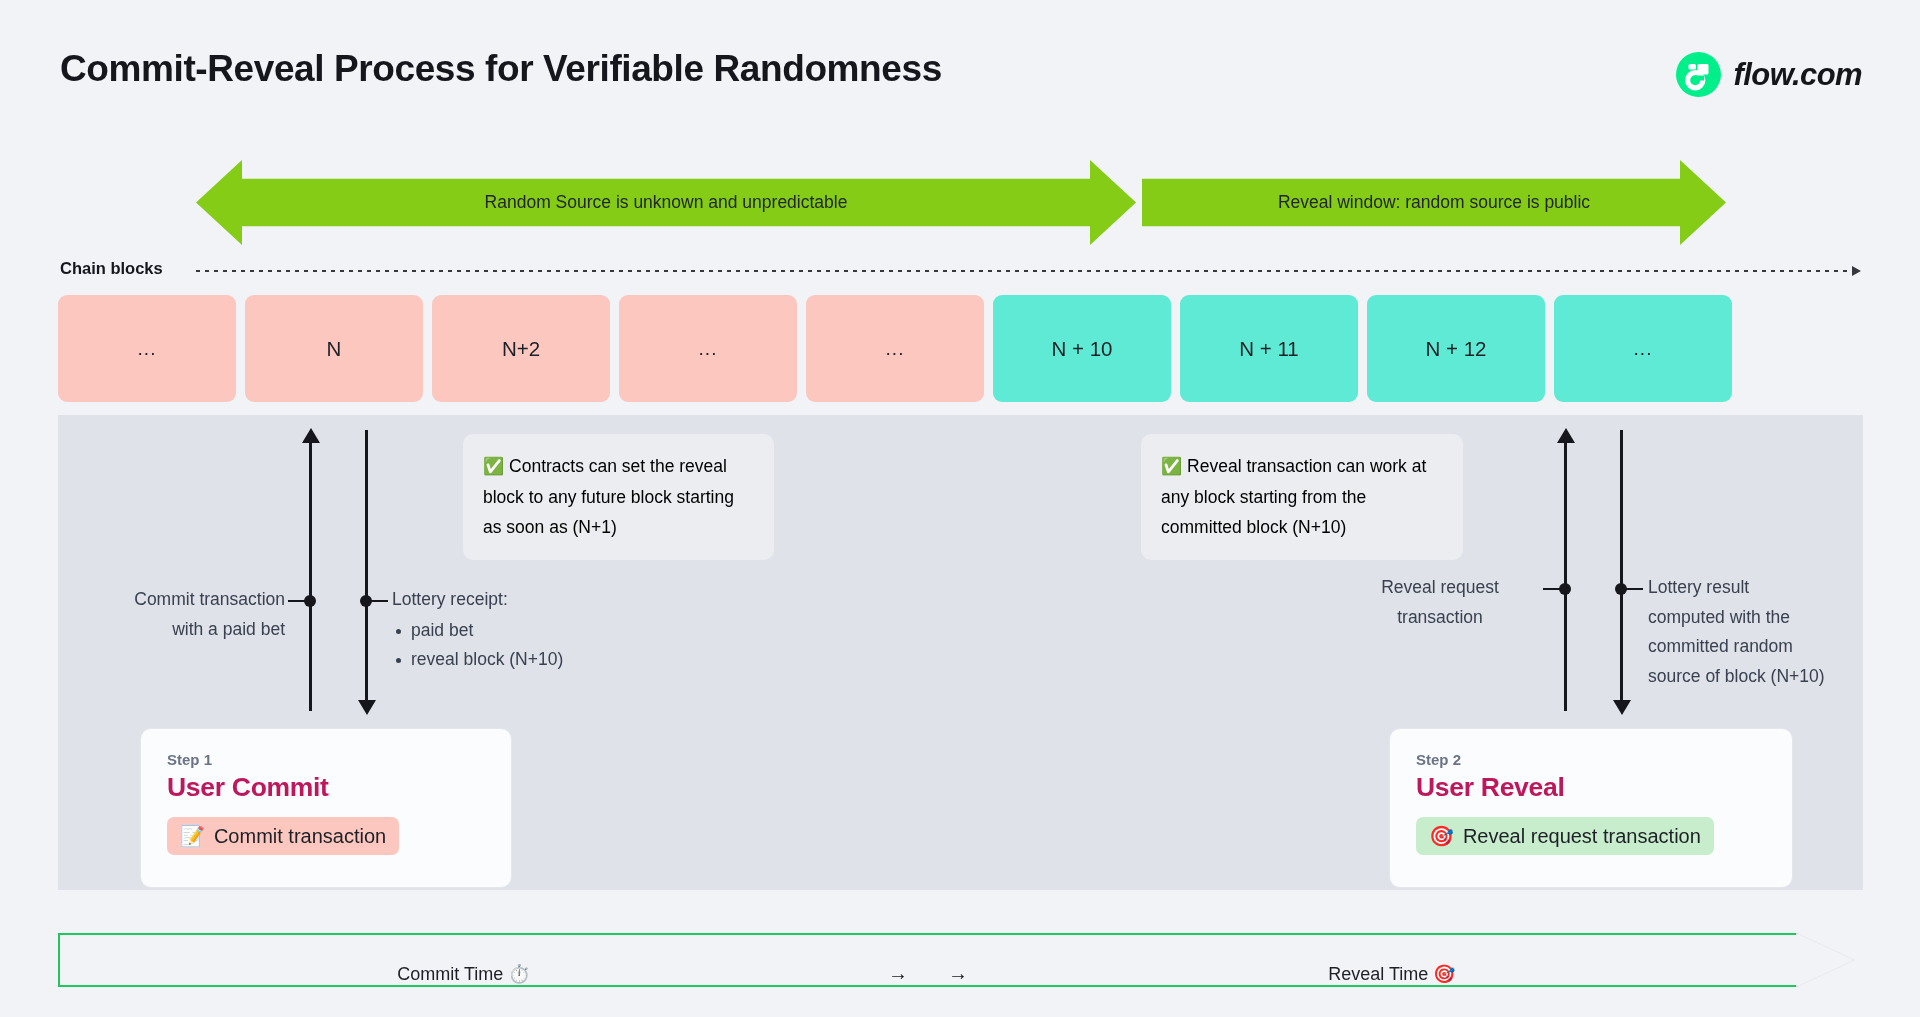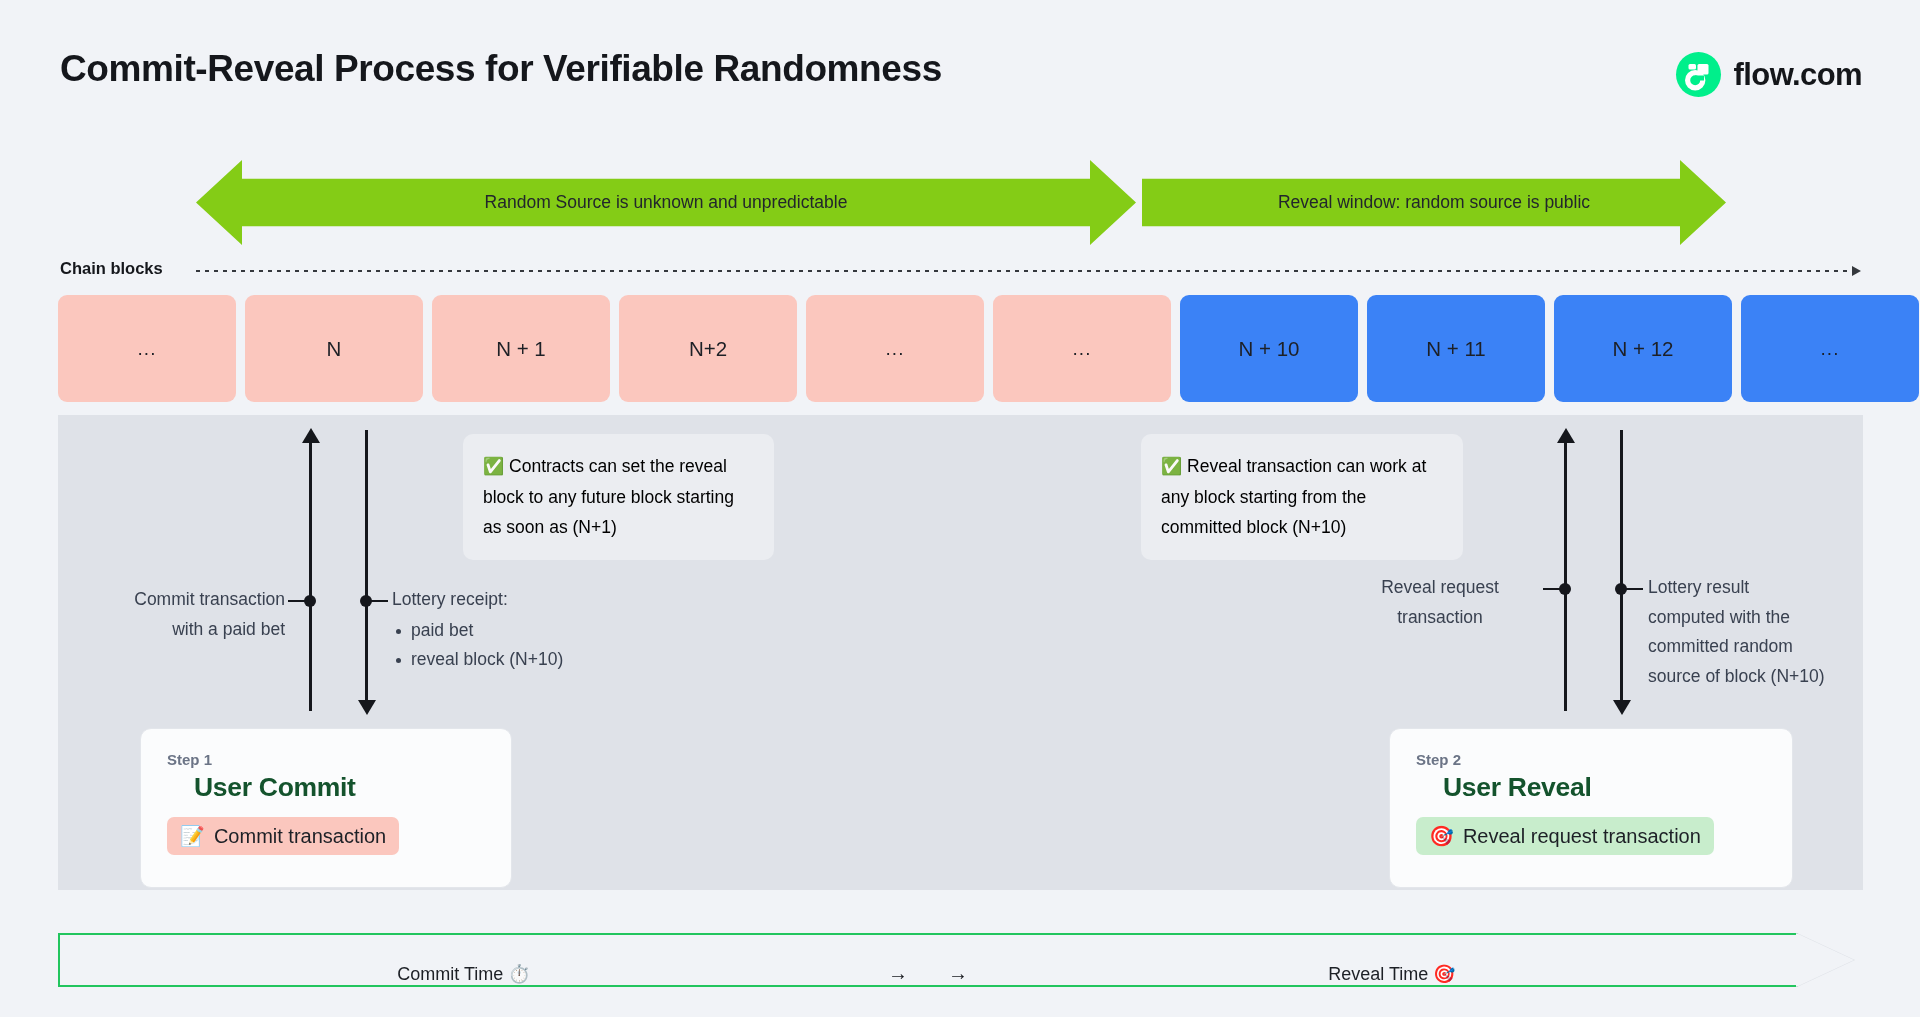--- a/index.html
+++ b/index.html
@@ -21,20 +21,21 @@
     position: absolute; right: 58px; top: 52px;
     display: flex; align-items: center; gap: 13px;
   }
   .brand-mark {
     width: 45px; height: 45px; border-radius: 50%;
     background: #00EF8B; position: relative; flex: none;
   }
   .brand-name {
     font-size: 31px; font-weight: 700; color: #14161A;
     letter-spacing: -0.6px;
+    font-style: italic;
   }
 
   
   .banner-row { position: absolute; left: 0; top: 160px; width: 1920px; height: 85px; }
   .banner {
     position: absolute; top: 0; height: 85px;
     display: flex; align-items: center; justify-content: center;
   }
   .banner span {
     font-size: 17.5px; color: #22262C; position: relative; z-index: 2;
@@ -70,21 +71,21 @@
   }
 
   
   .blocks { position: absolute; left: 58px; top: 295px; display: flex; gap: 9px; }
   .block {
     width: 178px; height: 107px; border-radius: 9px;
     display: flex; align-items: center; justify-content: center;
     font-size: 20.5px; color: #1D2026;
   }
   .block.pink  { background: #FBC7BE; }
-  .block.green { background: #3b82f6; }
+  .block.green { background: #5eead4; }
   .block.dots  { font-size: 19px; letter-spacing: 1px; }
 
   
   .grid-canvas {
     position: absolute; left: 58px; top: 415px; width: 1805px; height: 475px;
     background-image:
       linear-gradient(#DFE2E8 0 0), linear-gradient(#DFE2E8 0 0);
     background-size: 7px 1px, 1px 7px;
     background-position: 14px 17px, 17px 14px;
     background-repeat: repeat, repeat;
@@ -132,22 +133,22 @@
 
   
   .card {
     position: absolute; background: #FBFCFD; border: 1px solid #E3E6EB;
     border-radius: 11px; padding: 22px 26px 26px 26px;
   }
   .card .step-kicker {
     font-size: 15px; font-weight: 700; color: #6B7486; margin-bottom: 4px;
   }
   .card .step-title {
-    font-size: 26.5px; font-weight: 700; color: #14532d;
-    letter-spacing: -0.3px; margin-bottom: 14px; margin-left: 27px;
+    font-size: 26.5px; font-weight: 700; color: #be185d;
+    letter-spacing: -0.3px; margin-bottom: 14px;
   }
   .chip {
     display: inline-flex; align-items: center; gap: 9px;
     border-radius: 7px; padding: 7px 13px;
     font-size: 20px; color: #1D2026; white-space: nowrap;
   }
   .chip.pink  { background: #FBC7BE; }
   .chip.green { background: #C8EDCC; }
 
   
@@ -201,21 +202,20 @@
       <span>Reveal window: random source is public</span>
     </div>
   </div>
 
   <div class="chain-label">Chain blocks</div>
   <div class="chain-dots"></div>
 
   <div class="blocks">
     <div class="block pink dots">...</div>
     <div class="block pink">N</div>
-    <div class="block pink">N + 1</div>
     <div class="block pink">N+2</div>
     <div class="block pink dots">...</div>
     <div class="block pink dots">...</div>
     <div class="block green">N + 10</div>
     <div class="block green">N + 11</div>
     <div class="block green">N + 12</div>
     <div class="block green dots">...</div>
   </div>
 
   <div class="grid-canvas"></div>

